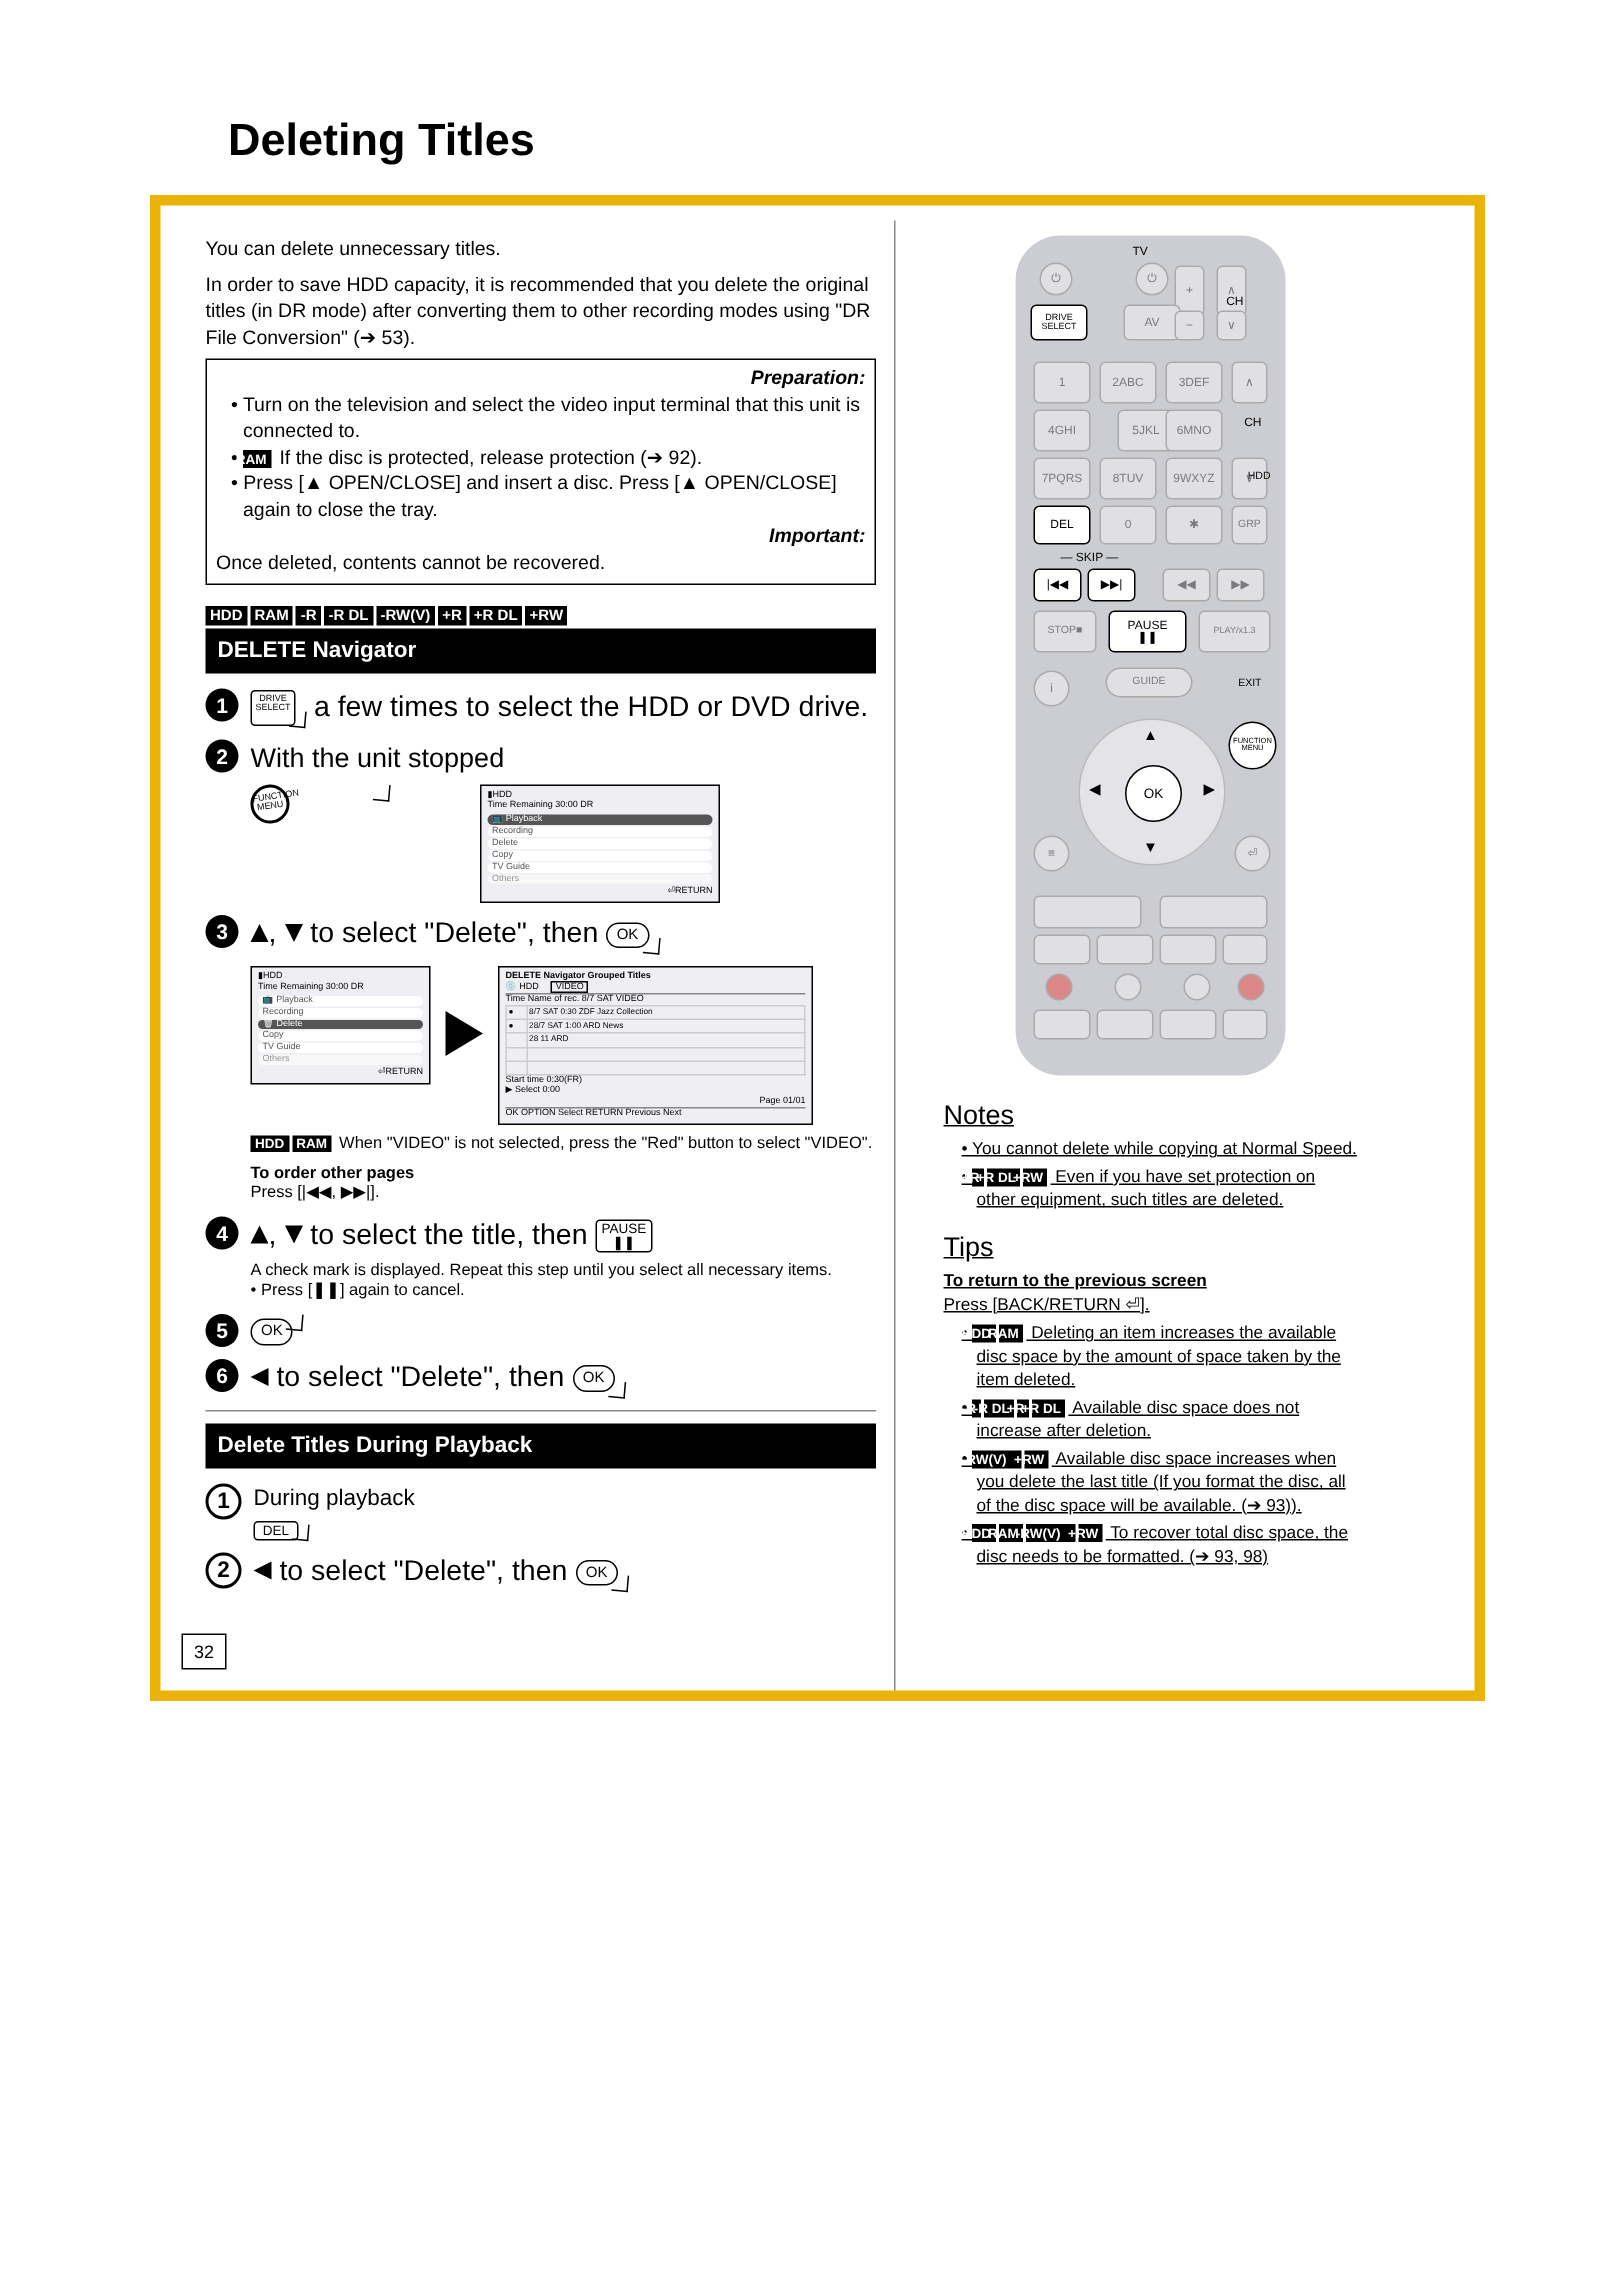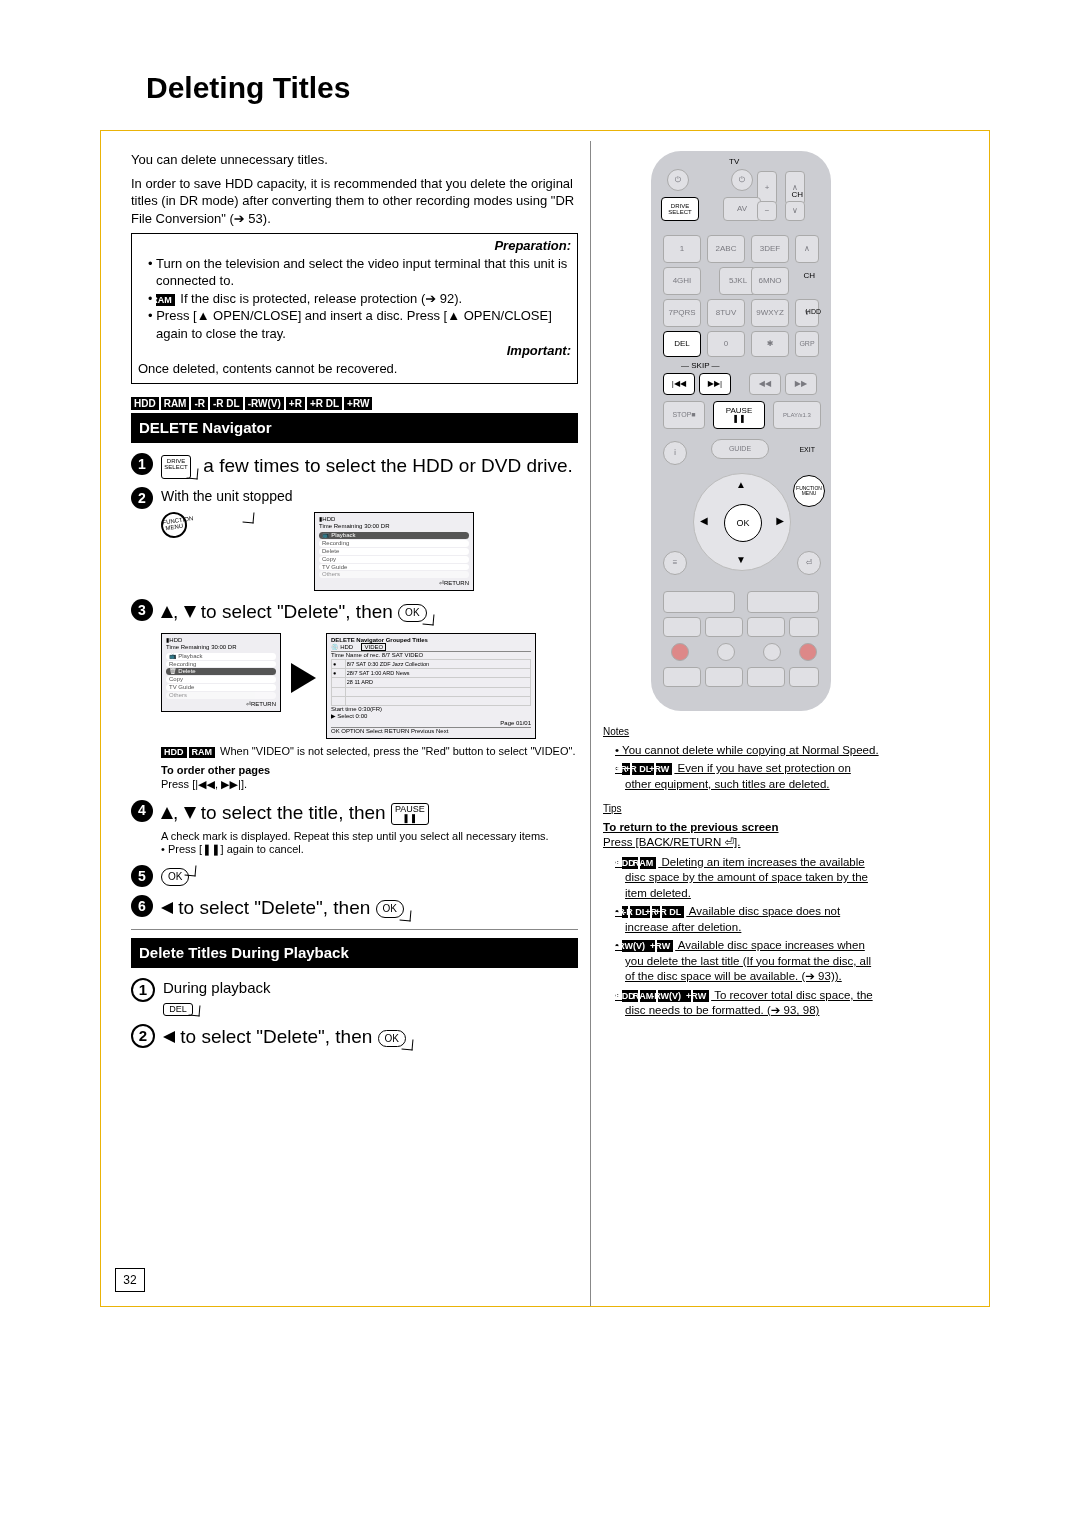--- a/index.html
+++ b/index.html
@@ -11,37 +11,38 @@
   }
   .page {
     width: 1080px;
     height: 1528px;
     background: #fff;
     position: relative;
     box-sizing: border-box;
     padding: 130px 90px 50px 100px;
   }
   .outer-border {
-    border: 1px solid #eab308;
+    border: 7px solid #eab308;
     position: relative;
-    height: 1177px;
+    height: 1004px;
     box-sizing: border-box;
     padding-top: 10px;
   }
   h1.title {
     position: absolute;
     top: -60px;
     left: 45px;
     font-size: 30px;
     font-weight: bold;
     margin: 0;
   }
   .twocol {
     display: flex;
     height: 100%;
+    gap: 20px;
   }
   .leftcol {
     width: 490px;
     border-right: 1px solid #888;
     padding: 10px 12px 10px 30px;
     box-sizing: border-box;
     font-size: 13px;
     line-height: 1.35;
   }
   .rightcol {
@@ -166,21 +167,21 @@
     left:42px; top:322px;
     border:1px solid #bbb; background:#e4e4e8;
   }
   .remote .ring .arrow { position:absolute; font-size:10px; color:#000; }
   .remote .ring .okbtn {
     position:absolute; left:30px; top:30px; width:36px; height:36px;
     border-radius:50%; background:#fff; border:1px solid #000;
     display:flex; align-items:center; justify-content:center;
     font-size:9px; color:#000;
   }
-  .sectHead { font-size: 10px; margin-top: 10px; }
+  .sectHead { font-size: 18px; margin-top: 10px; }
   .sidebullets { margin: 4px 0 10px 0; padding-left: 12px; font-size: 11.5px; }
   .sidebullets li { list-style: none; text-indent: -10px; padding-left: 10px; margin-bottom: 3px; }
   .sidebullets li::before { content: "• "; }
   .tag2 { display:inline-block; background:#000; color:#fff; font-size:9px; font-weight:bold; padding:0 3px; margin-right:2px; }
   .pagenum {
     position:absolute;
     left:14px; bottom:14px;
     border:1px solid #000;
     width:28px; height:22px;
     display:flex; align-items:center; justify-content:center;
@@ -242,21 +243,21 @@
           <span class="numcircle">1</span>
           <span class="steptxt lg">
             <span class="driveselect-ico">DRIVE SELECT</span><span class="cursor-sw"></span>
             <span> a few times to select the HDD or DVD drive.</span>
           </span>
         </div>
 
         <div class="step" style="align-items:flex-start;">
           <span class="numcircle">2</span>
           <div style="flex:1">
-            <span class="steptxt" style="font-size:14px;">With the unit stopped</span>
+            <span class="steptxt" style="font-size:18px;">With the unit stopped</span>
             <div style="margin-top:6px; display:flex; align-items:flex-start; gap:60px;">
               <span class="func-ico">FUNCTION MENU</span>
                 <span class="cursor-sw"></span>
               <div class="screenbox">
                 <div>▮<span>HDD</span></div>
                 <div>Time Remaining   30:00 DR</div>
                 <ul class="menulist">
                   <li class="sel">📺 <span>Playback</span></li>
                   <li>Recording</li>
                   <li>Delete</li>

